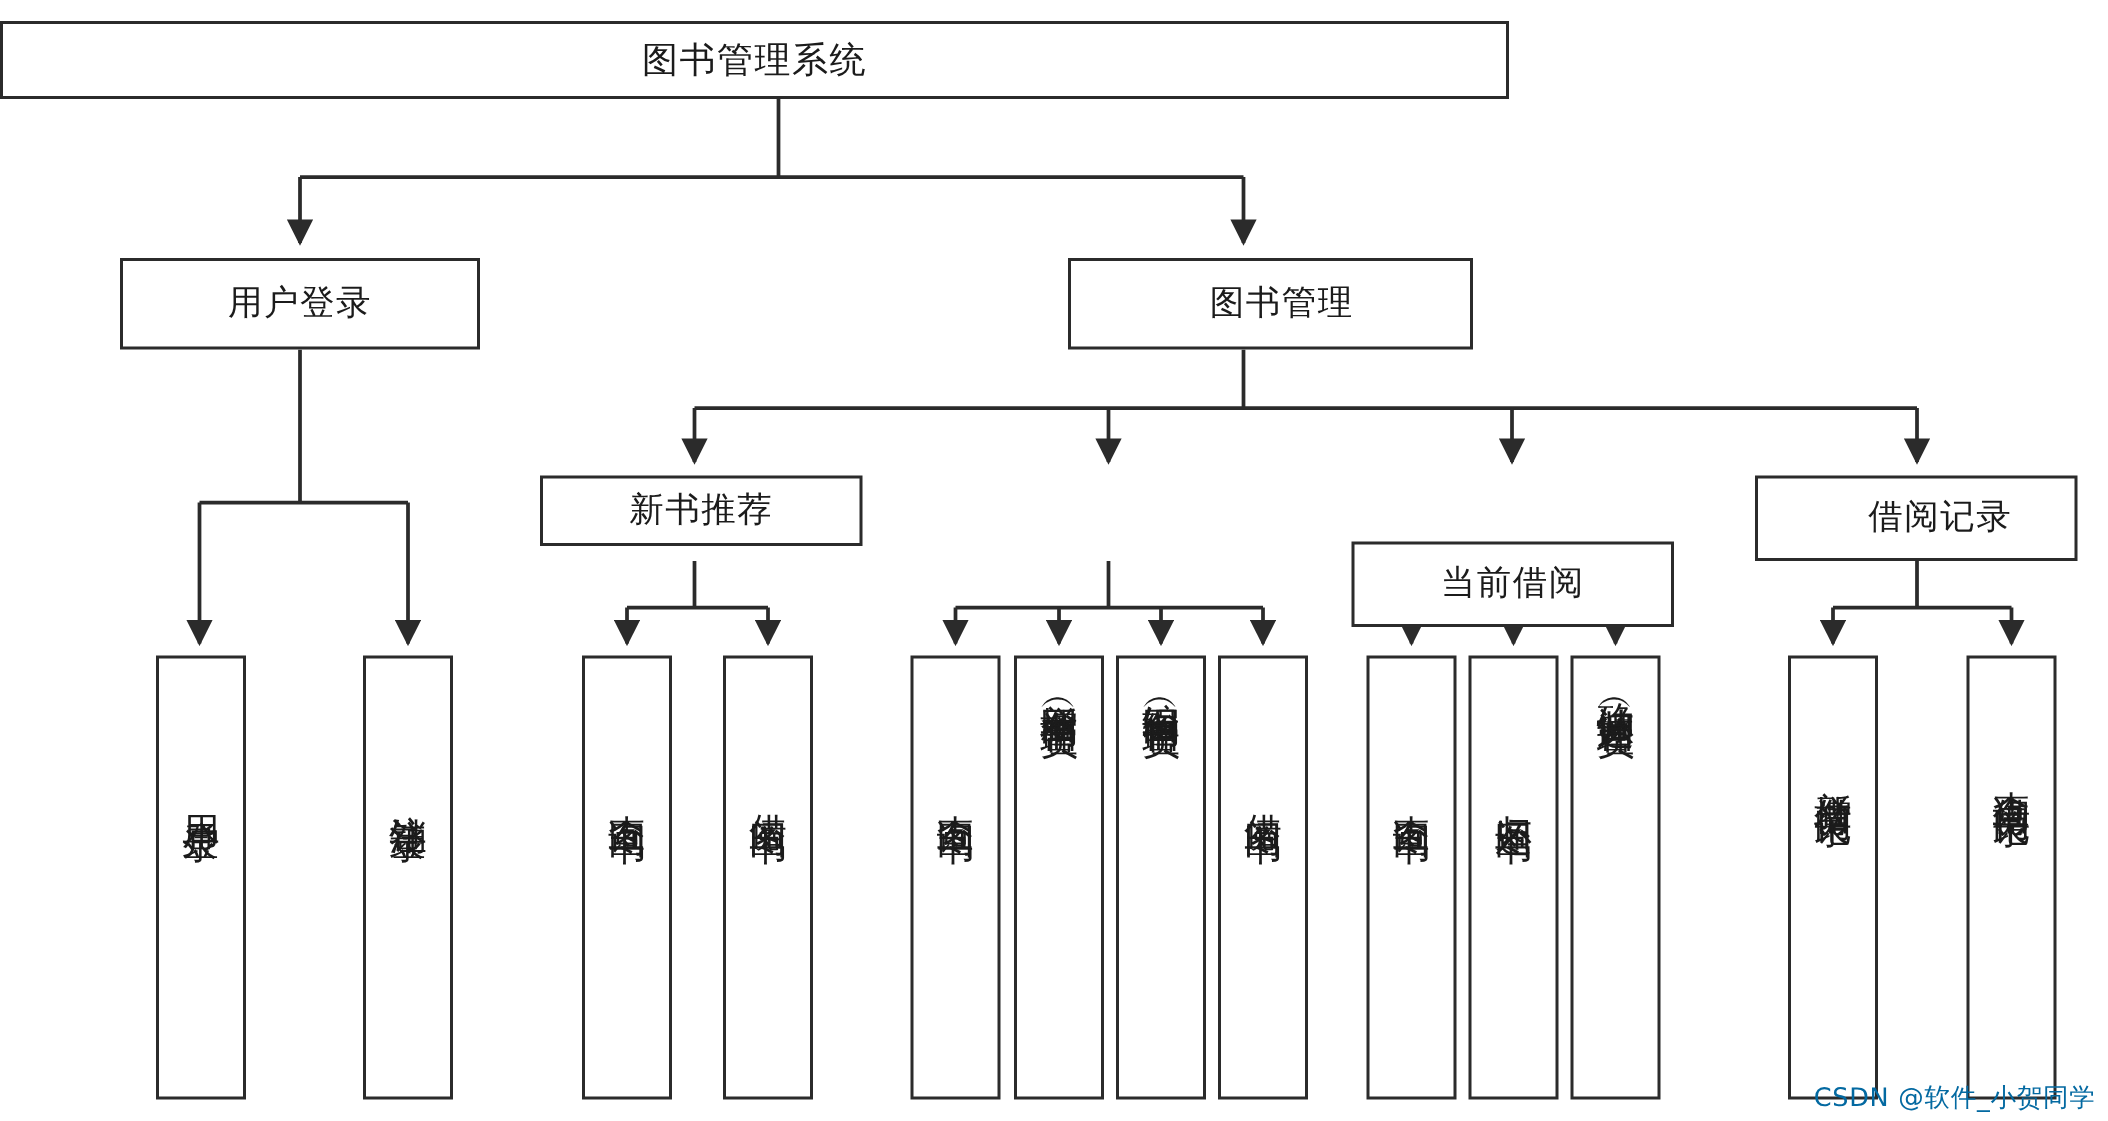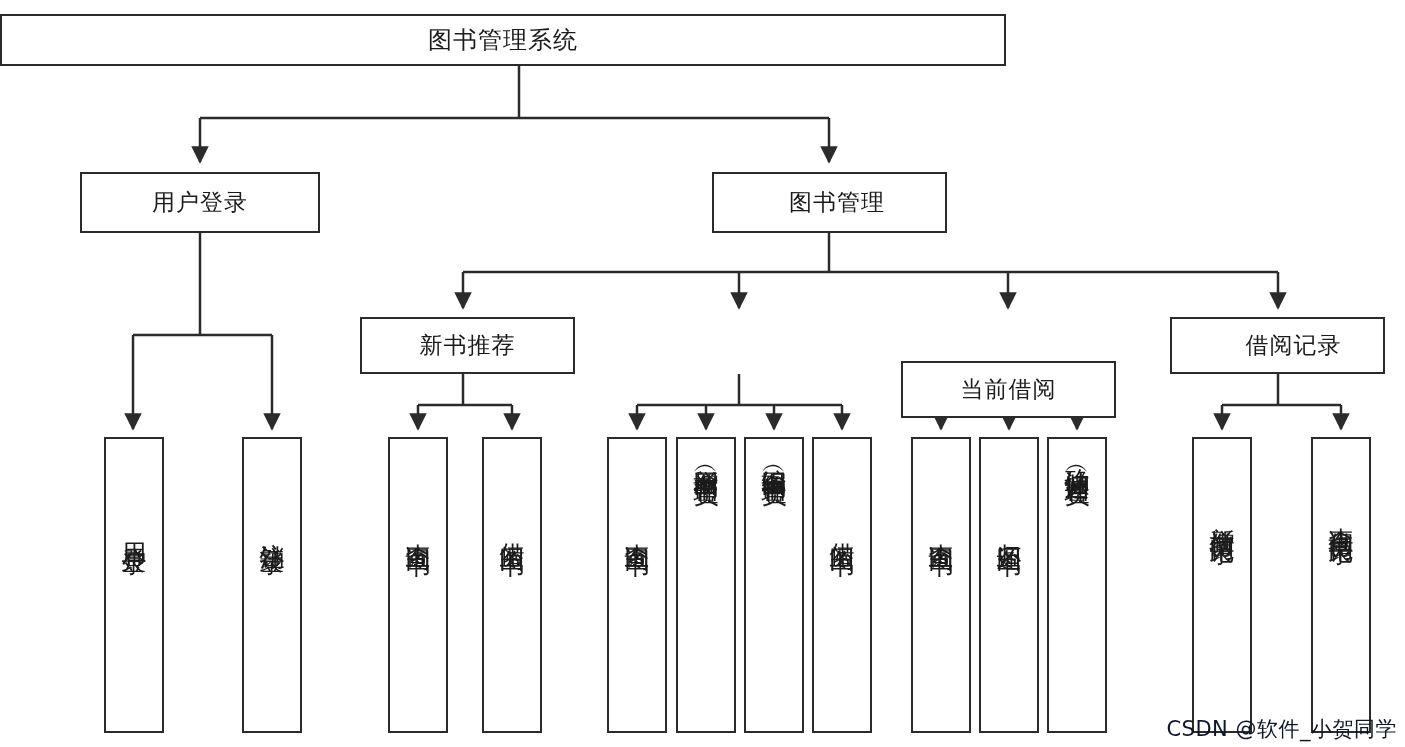--- a/index.html
+++ b/index.html
@@ -50,22 +50,22 @@
   }
   .node.v.mid3 .lbl{
     margin-top:62px;
   }
   .node.v.top .lbl{margin-top:4px;}
 
   .watermark{
     position:absolute;
     right:8px;
     bottom:4px;
-    font-size:21px;
-    color:#0f172a;
+    font-size:17px;
+    color:#0369a1;
     white-space:nowrap;
     letter-spacing:0.5px;
   }
 </style>
 </head>
 <body>
 
 <div id="stage">
 
   <svg class="edges" viewBox="0 0 1405 747" xmlns="http://www.w3.org/2000/svg">
@@ -118,25 +118,25 @@
     </g>
   </svg>
 
   <div class="node h root" style="left:0;top:14px;width:1006px;height:52px;">
     <span class="lbl">图书管理系统</span>
   </div>
 
   <div class="node h" style="left:80px;top:172px;width:240px;height:61px;">
     <span class="lbl">用户登录</span>
   </div>
-  <div class="node h" style="left:712px;top:172px;width:235px;height:61px;padding-left:15px;">
+  <div class="node h" style="left:712px;top:172px;width:270px;height:61px;padding-left:15px;">
     <span class="lbl">图书管理</span>
   </div>
 
-  <div class="node h" style="left:360px;top:317px;width:215px;height:57px;">
+  <div class="node h" style="left:360px;top:317px;width:215px;height:47px;">
     <span class="lbl">新书推荐</span>
   </div>
   <div class="node h" style="left:901px;top:317px;width:215px;height:57px;margin-top:44px;">
     <span class="lbl">当前借阅</span>
   </div>
   <div class="node h" style="left:1170px;top:317px;width:215px;height:57px;padding-left:32px;">
     <span class="lbl">借阅记录</span>
   </div>
 
   <div class="node v mid" style="left:104px;top:437px;width:60px;height:296px;">

